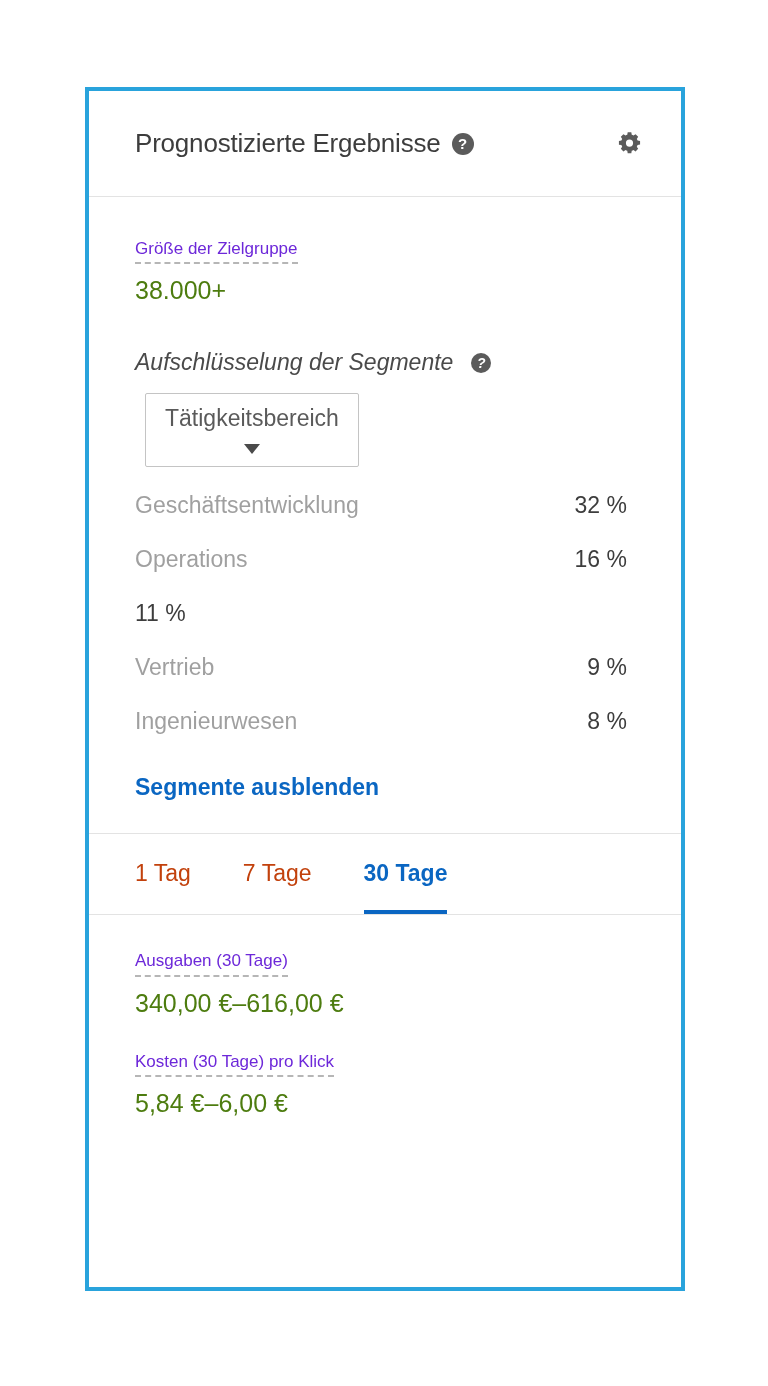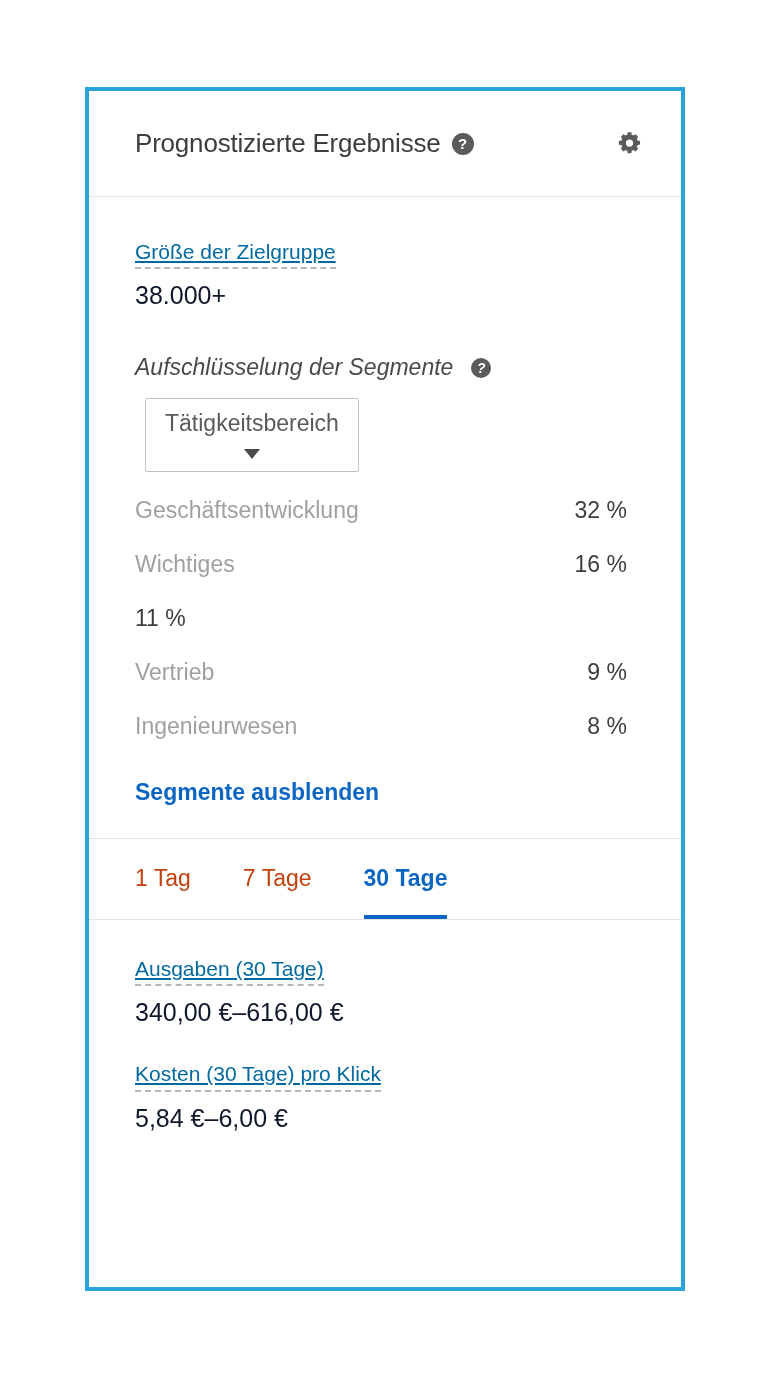--- a/index.html
+++ b/index.html
@@ -82,30 +82,29 @@
   }
   .gear-icon svg { display: block; }
 
   
   .section-top {
     padding: 42px 46px 0 46px;
   }
 
   .metric-label {
     display: inline-block;
-    font-size: 21px;
-    color: #0369a1;
+    font-size: 17px;
+    color: #6d28d9;
     border-bottom: 2px dashed #b6b6b6;
     padding-bottom: 3px;
     line-height: 1.2;
-    text-decoration: underline;
   }
   .metric-value {
     font-size: 25px;
-    color: #0f172a;
+    color: #4d7c0f;
     margin-top: 11px;
     line-height: 1.2;
   }
 
   .subhead-row {
     display: flex;
     align-items: center;
     gap: 18px;
     margin-top: 44px;
     font-style: italic;
@@ -262,21 +261,21 @@
       <span class="dropdown-label">Tätigkeitsbereich</span>
       <span class="caret"></span>
     </div>
 
     <div class="segment-list">
       <div class="segment-row">
         <span class="segment-name">Geschäftsentwicklung</span>
         <span class="segment-pct">32 %</span>
       </div>
       <div class="segment-row">
-        <span class="segment-name">Wichtiges</span>
+        <span class="segment-name">Operations</span>
         <span class="segment-pct">16 %</span>
       </div>
       <div class="segment-row">
         <span class="segment-pct">11 %</span>
       </div>
       <div class="segment-row">
         <span class="segment-name">Vertrieb</span>
         <span class="segment-pct">9 %</span>
       </div>
       <div class="segment-row">

